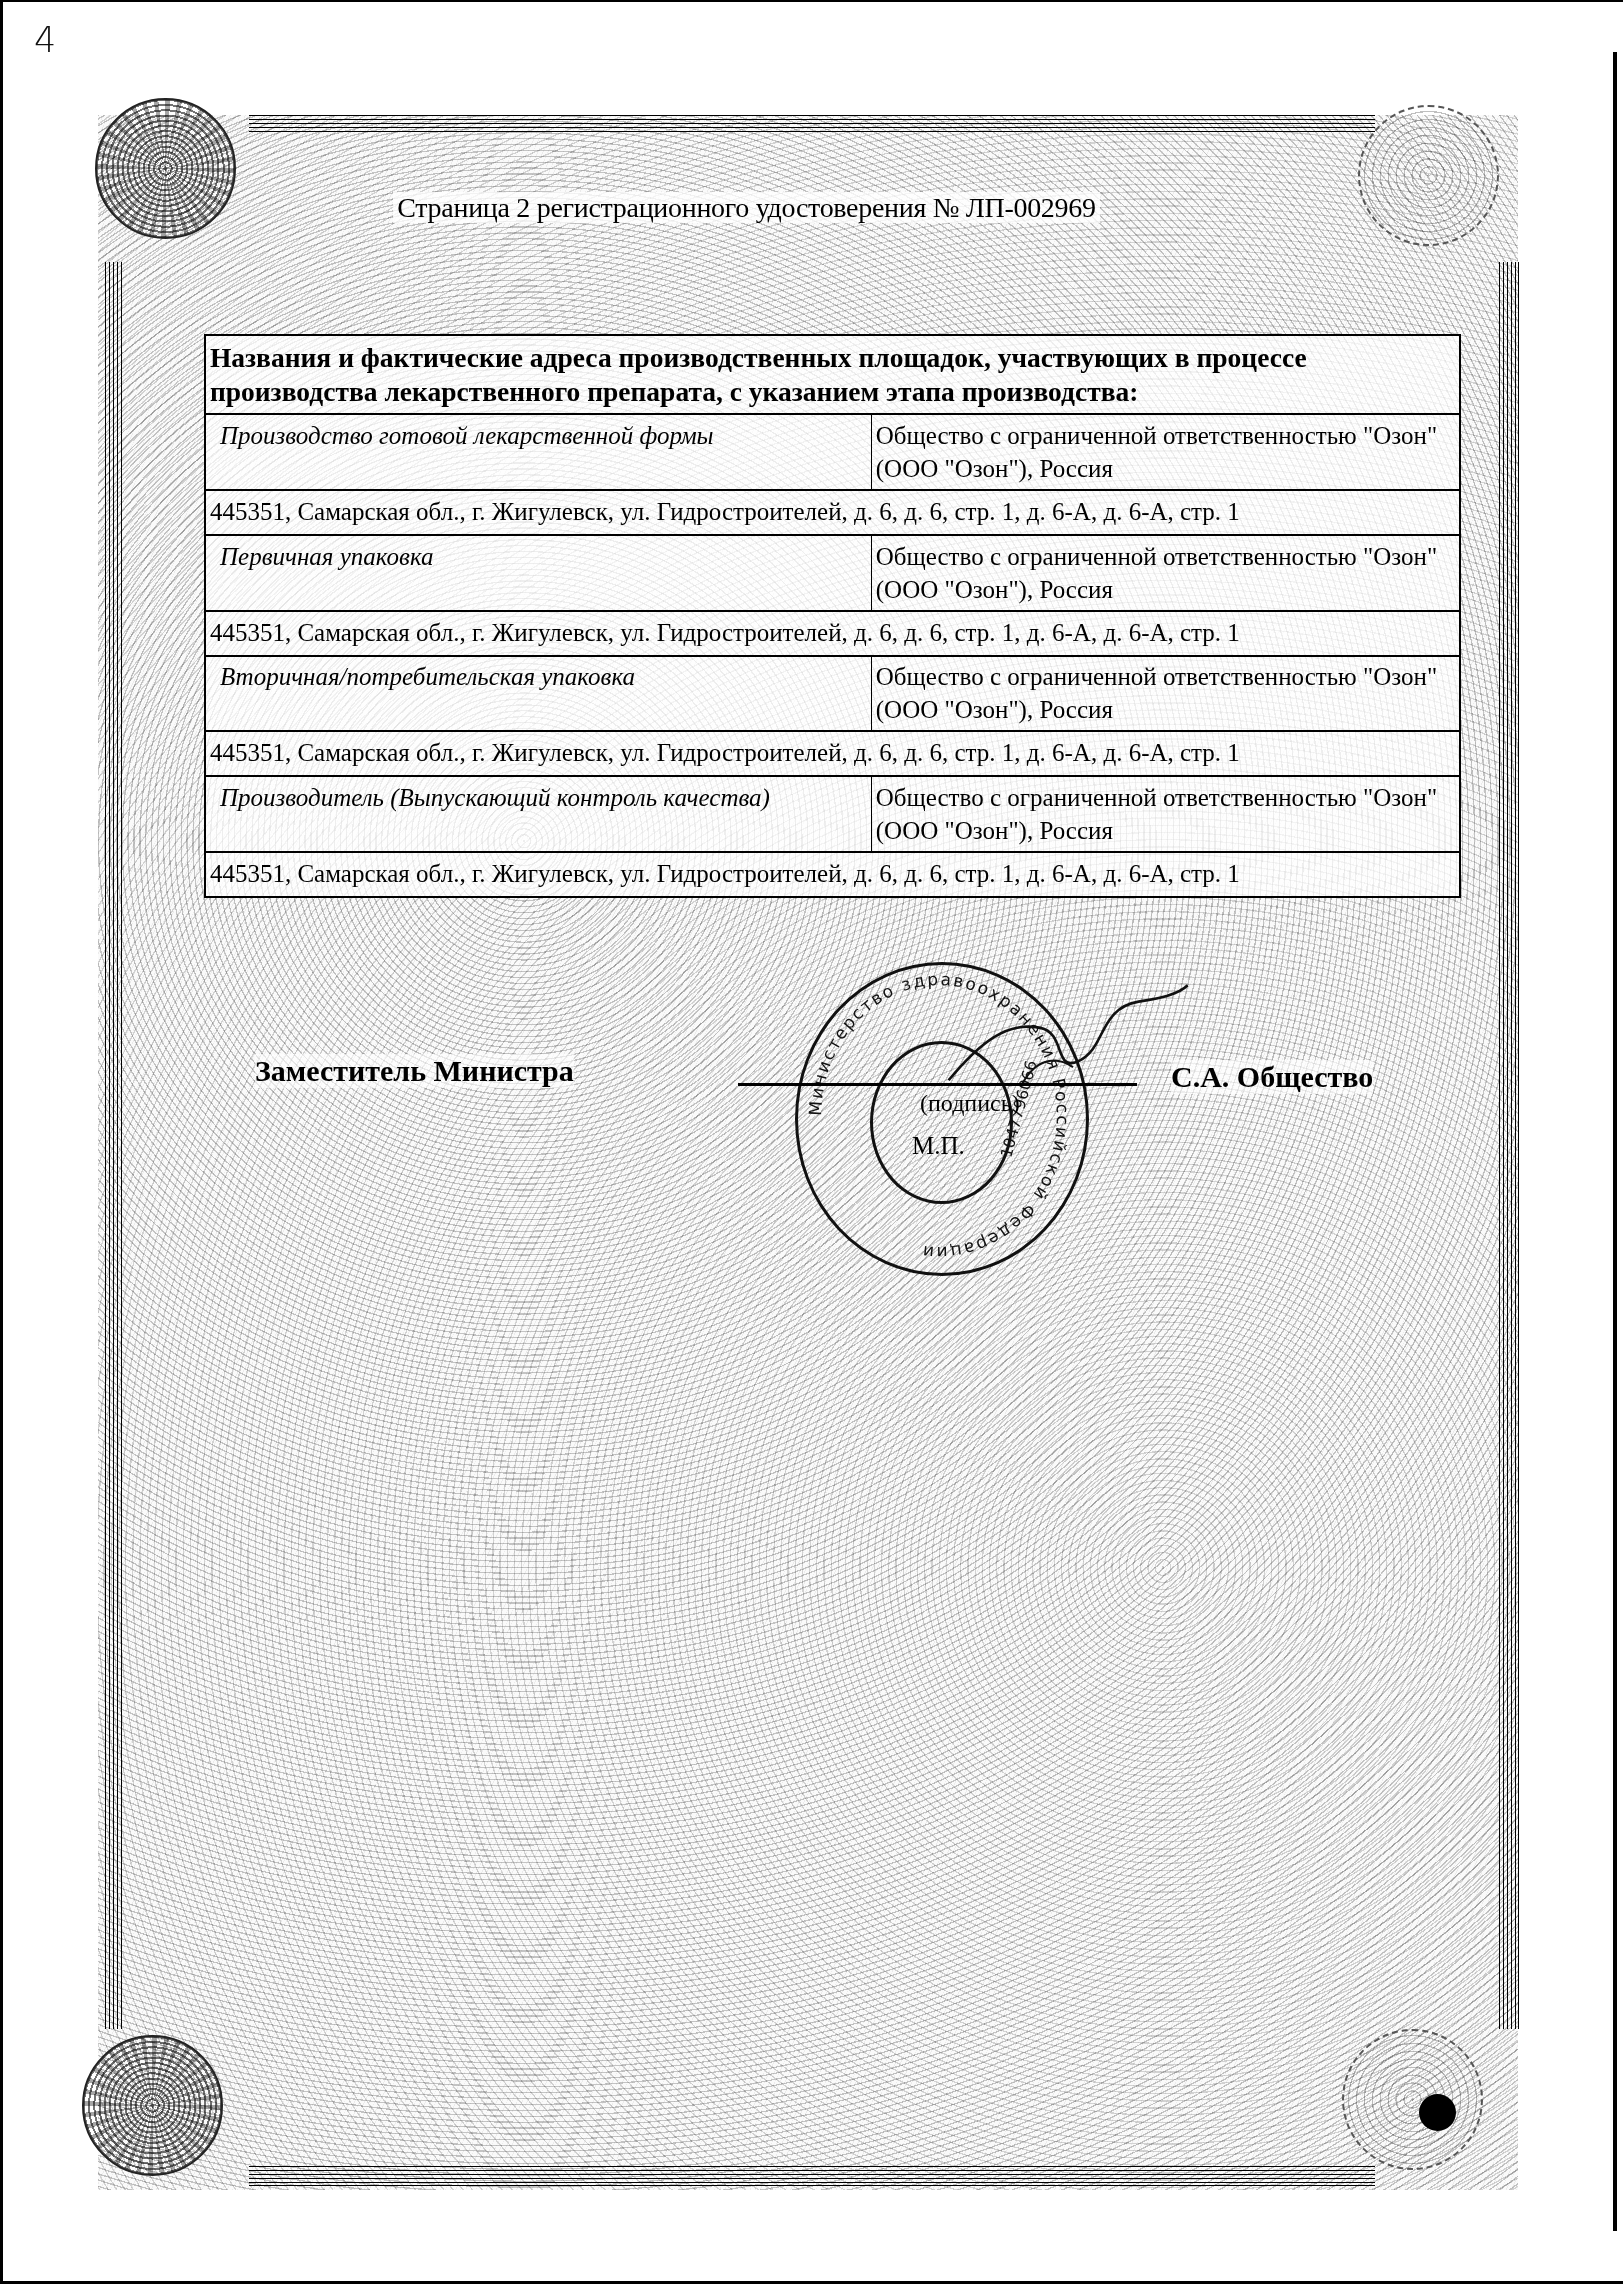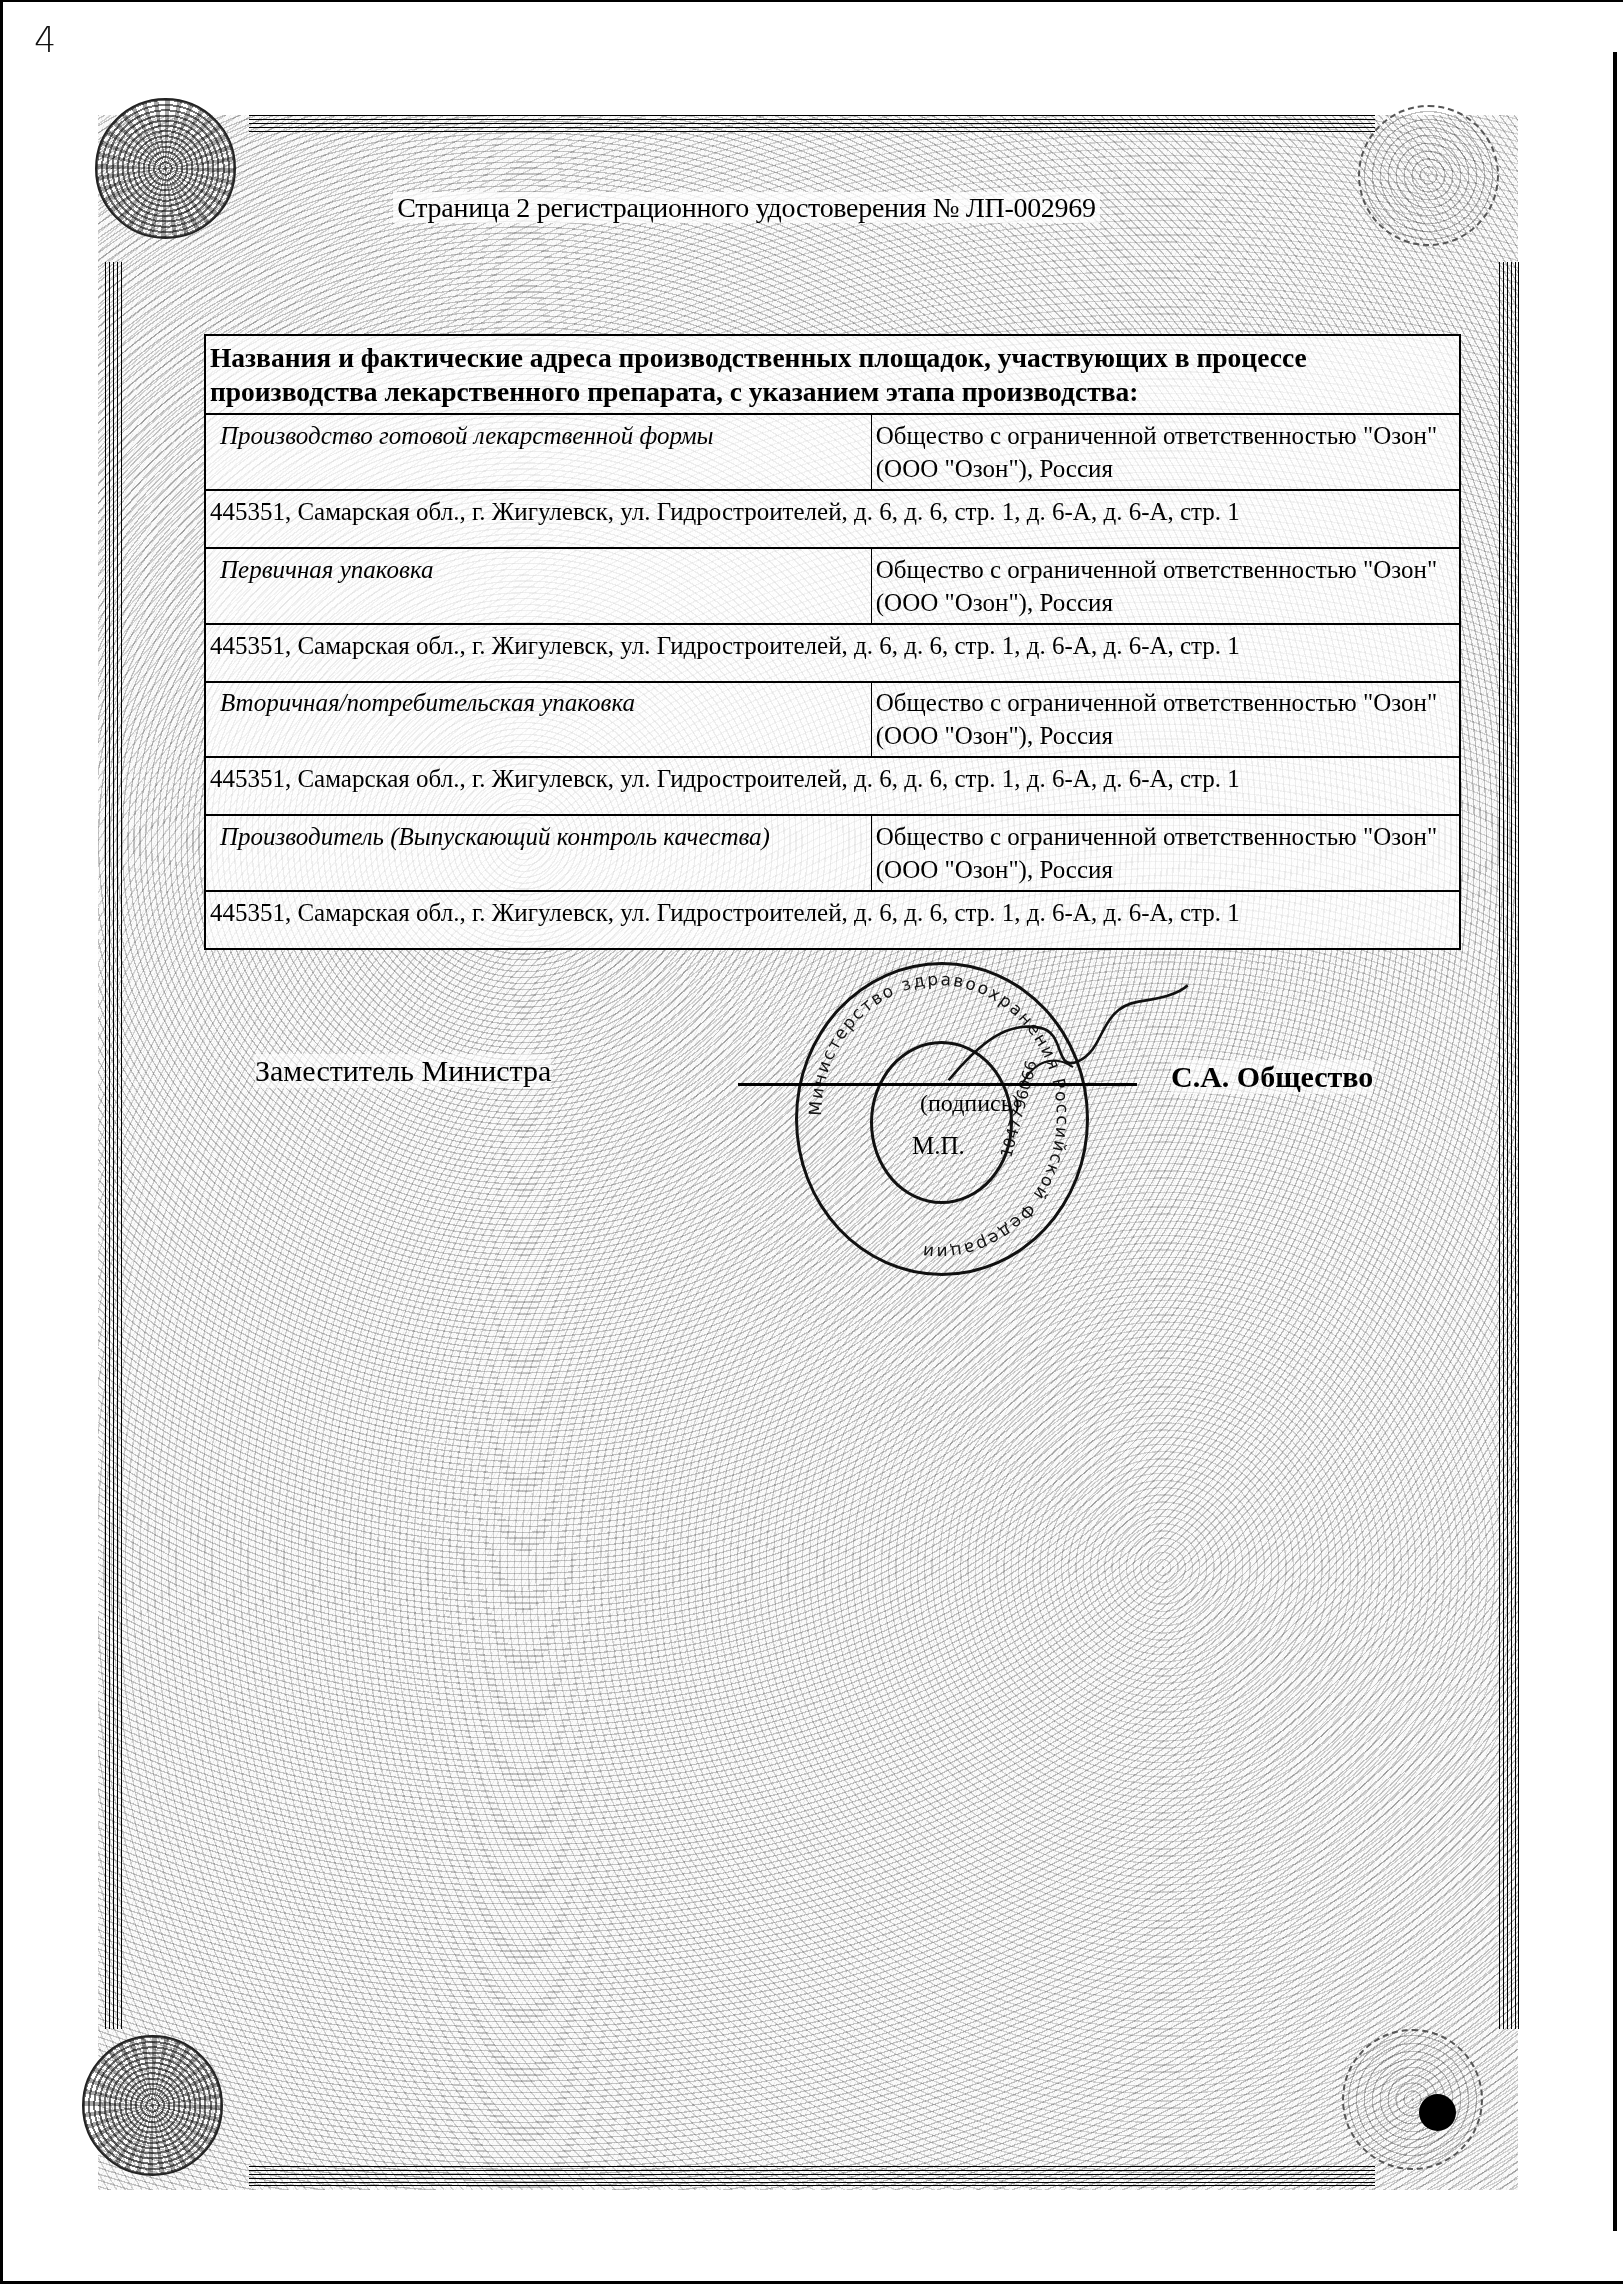--- a/index.html
+++ b/index.html
@@ -62,25 +62,25 @@
   
   .sites-table {
     position: absolute; left: 204px; top: 334px; width: 1257px;
     border-collapse: collapse; font-size: 25px; line-height: 33px;
     background: rgba(255,255,255,0.72);
   }
   .sites-table td { border: 2.6px solid #000; padding: 3.9px 3.9px; vertical-align: top; }
   .sites-table td.stage { border-right-width: 1.3px; width: 647px; font-style: italic; padding-left: 14px; }
   .sites-table td.org { border-left-width: 1.3px; border-radius: 23px; }
   .sites-table td.caption { font-weight: bold; font-size: 27.5px; line-height: 34px; padding-top: 5.2px; padding-bottom: 4px; }
-  .sites-table td.address { padding-top: 3.9px; padding-bottom: 19px; }
+  .sites-table td.address { padding-top: 3.9px; padding-bottom: 6px; }
 
   
   .sig-title {
-    position: absolute; left: 255px; top: 1054px; font-size: 30px; font-weight: normal;
+    position: absolute; left: 255px; top: 1054px; font-size: 30px; font-weight: bold;
     background: rgba(255,255,255,0.6);
   }
   .sig-line {
     position: absolute; left: 738px; top: 1083px; width: 399px; height: 3.3px; background: #000;
   }
   .sig-name {
     position: absolute; left: 1171px; top: 1060px; font-size: 30px; font-weight: bold;
     background: rgba(255,255,255,0.6);
   }
   .sig-caption {

